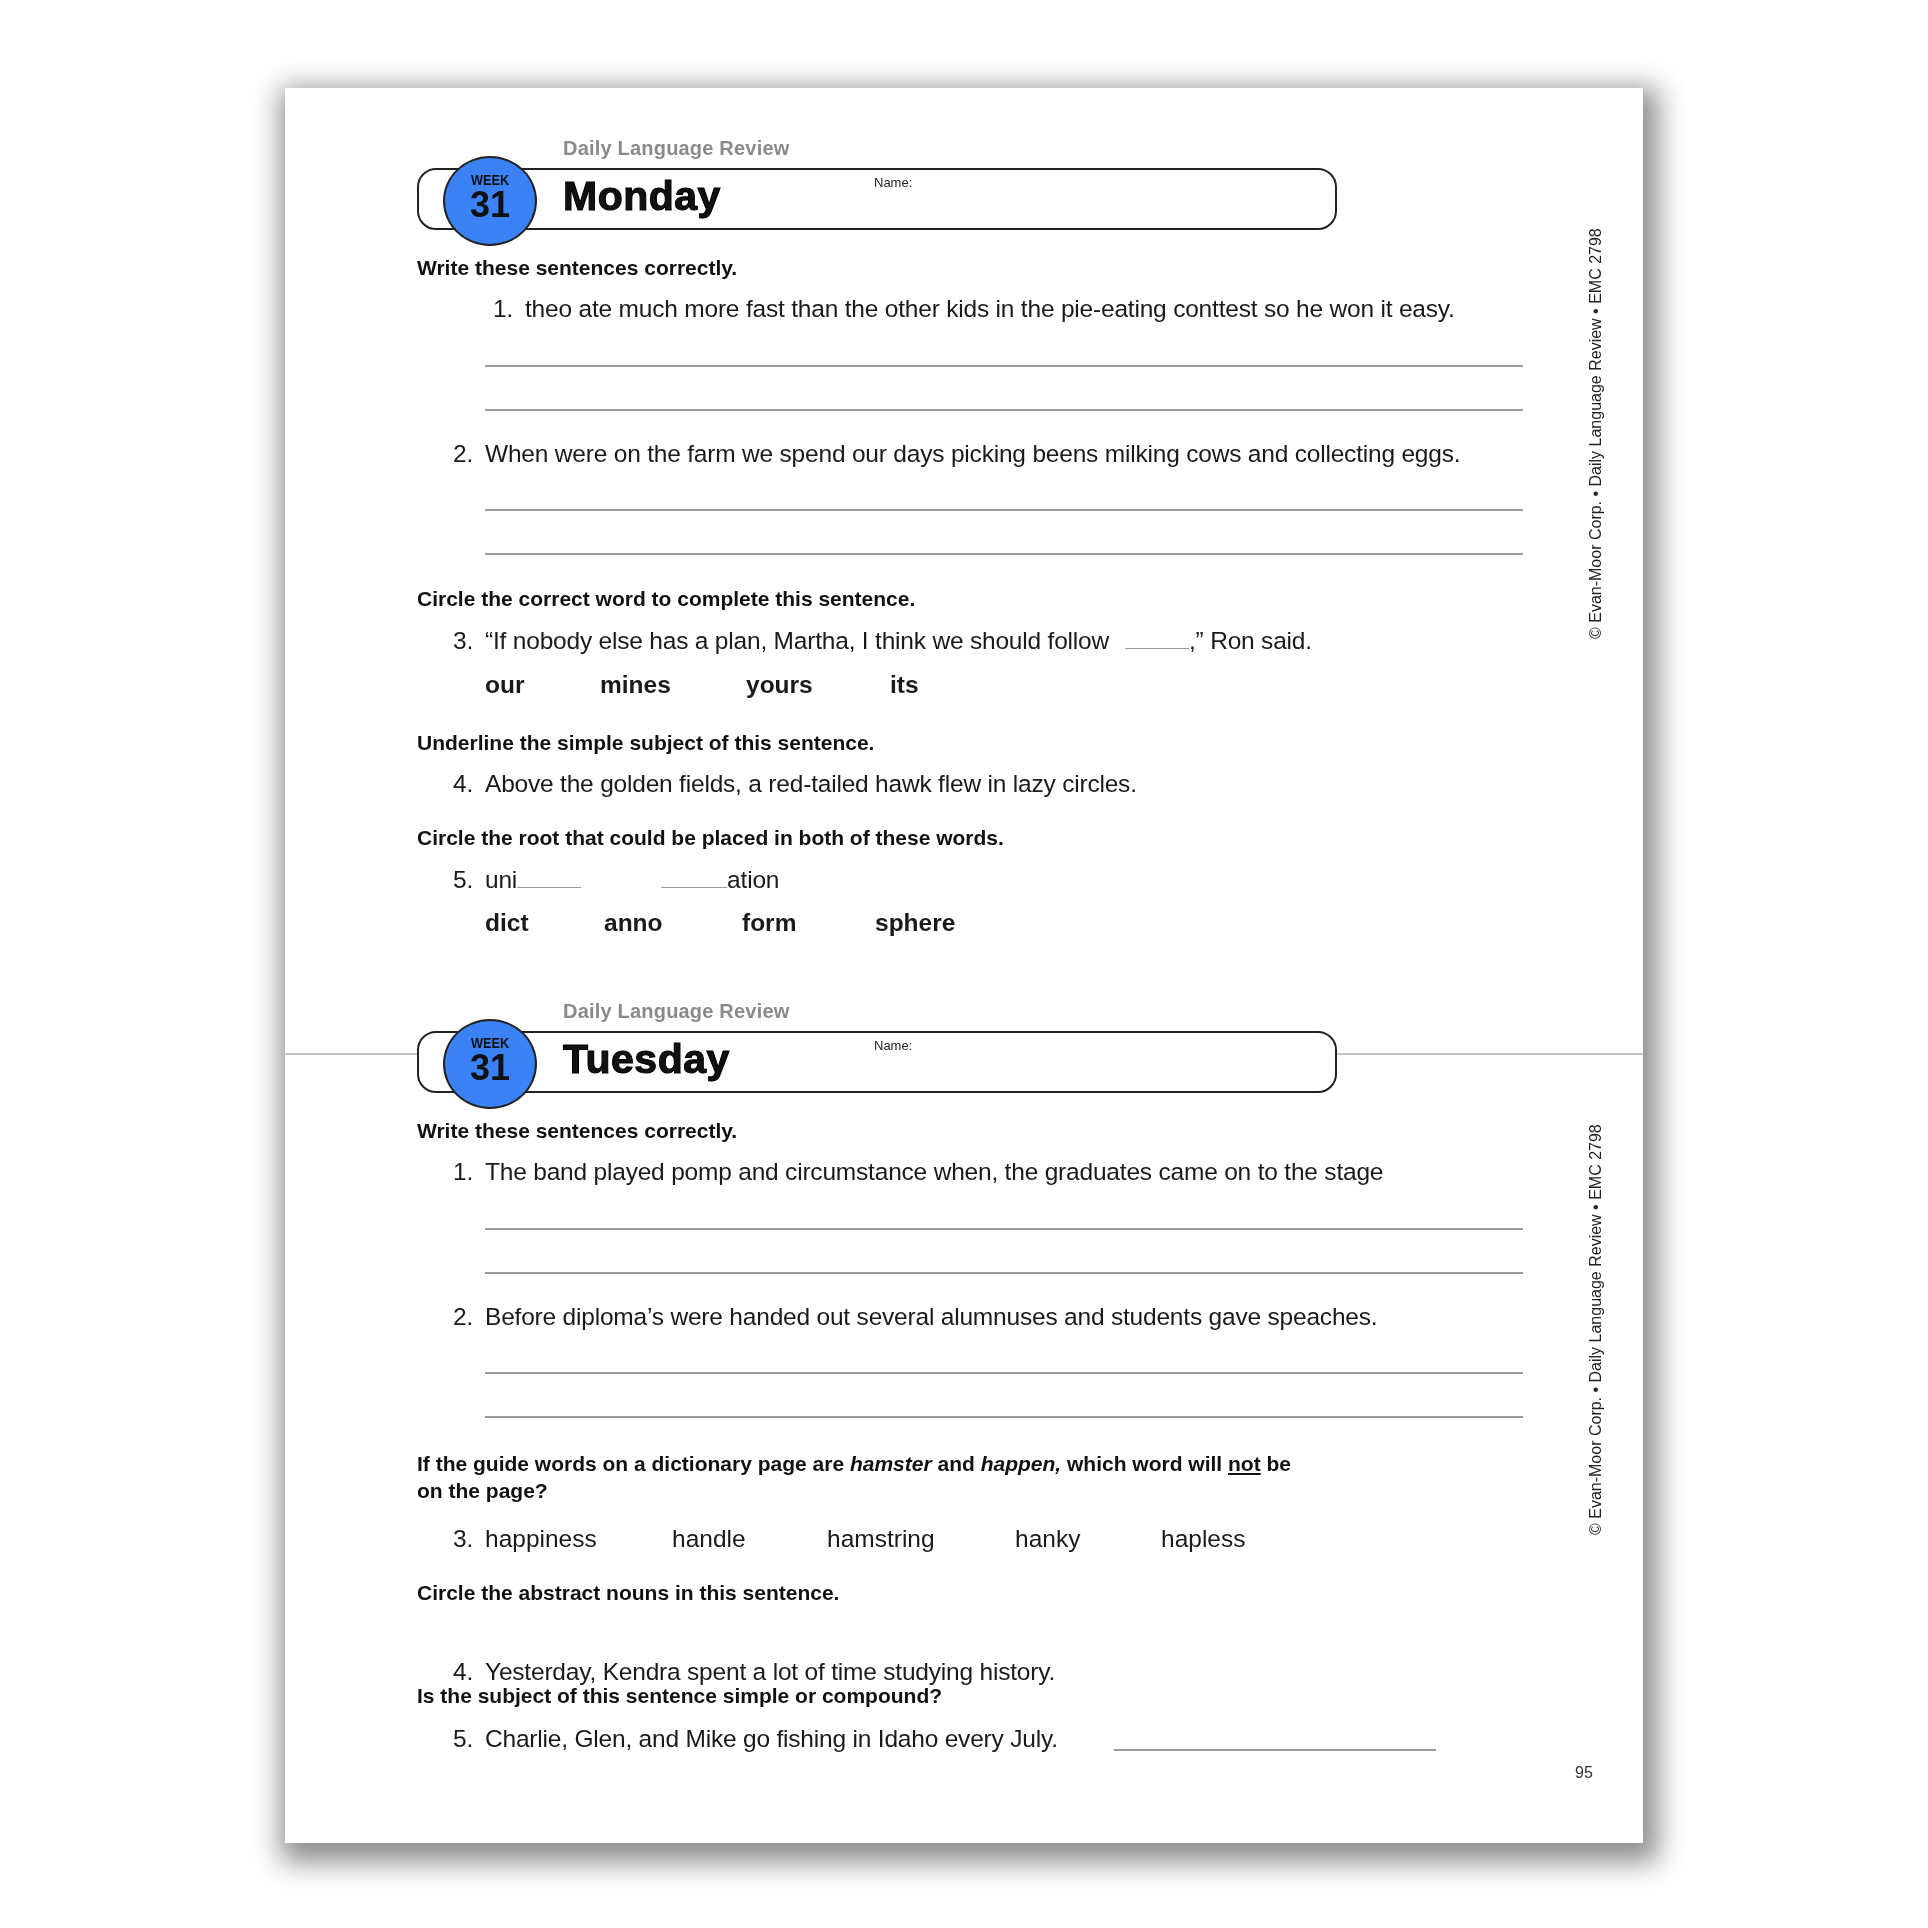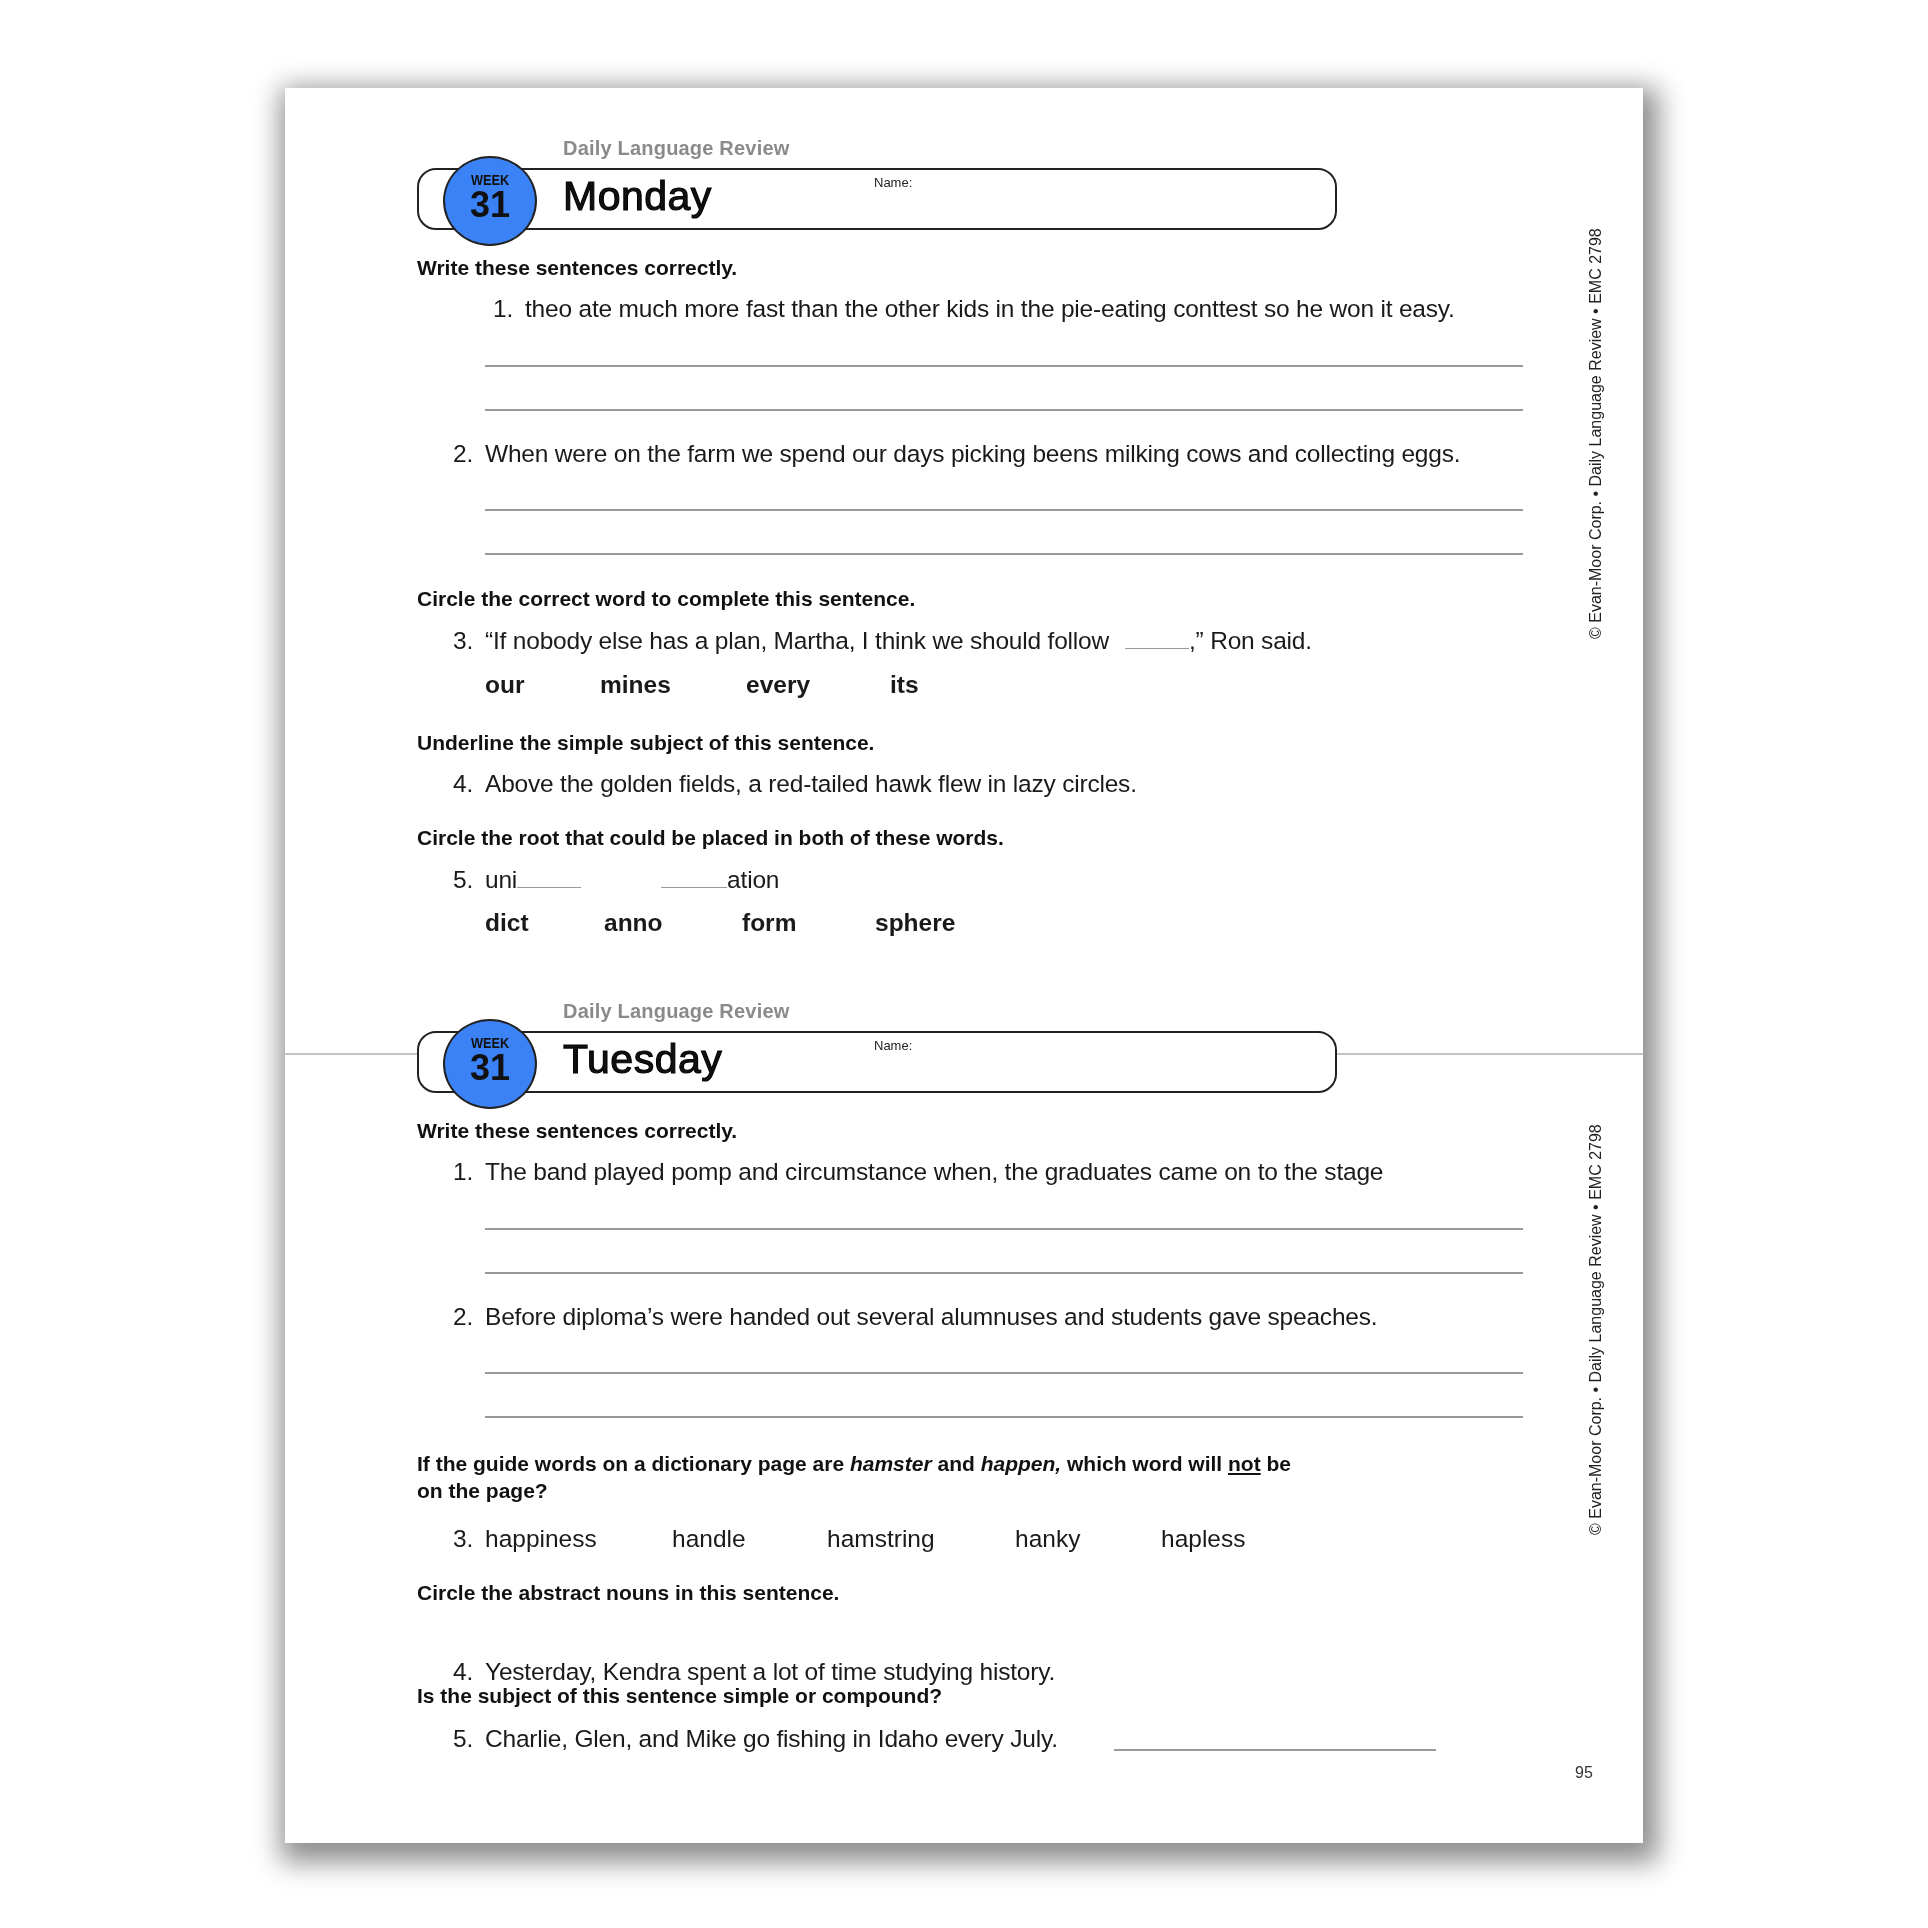--- a/index.html
+++ b/index.html
@@ -42,21 +42,21 @@
     .week-label {
       display: block; font-weight: bold; font-size: 15px;
       margin-top: 13px; letter-spacing: 0; transform: scaleX(0.85);
     }
     .week-num {
       display: block; font-weight: 900; font-size: 36px;
       line-height: 34px; margin-top: 0px;
     }
     .day-title {
       font-family: "Liberation Sans", sans-serif;
-      font-weight: 400; font-size: 41px; letter-spacing: 0.5px;
+      font-weight: 700; font-size: 41px; letter-spacing: 0.5px;
       -webkit-text-stroke: 1.1px #000;
     }
     .name-label { font-size: 13px; color: #222; }
     .instr {
       font-weight: bold; font-size: 21px; color: #111;
     }
     .q { font-size: 24.5px; color: #1a1a1a; letter-spacing: -0.2px; }
     .qnum { display: inline-block; width: 32px; }
     .ans-line {
       position: absolute; height: 1.9px; background: #9a9a9a;
@@ -109,21 +109,21 @@
     <div class="ans-line" style="left:200px; top:421px; width:1038px;"></div>
     <div class="ans-line" style="left:200px; top:465px; width:1038px;"></div>
 
     <div class="abs instr" style="left:132px; top:499px;">Circle the correct word to complete this sentence.</div>
     <div class="abs q" style="left:168px; top:539px;">
       <span class="qnum">3.</span><span>“If nobody else has a plan, Martha, I think we should follow</span>
       <span class="blank" style="width:64px; margin-left:9.4px;"></span><span>,” Ron said.</span>
     </div>
     <div class="abs choice" style="left:200px; top:583px;">our</div>
     <div class="abs choice" style="left:315px; top:583px;">mines</div>
-    <div class="abs choice" style="left:461px; top:583px;">every</div>
+    <div class="abs choice" style="left:461px; top:583px;">yours</div>
     <div class="abs choice" style="left:605px; top:583px;">its</div>
 
     <div class="abs instr" style="left:132px; top:643px;">Underline the simple subject of this sentence.</div>
     <div class="abs q" style="left:168px; top:682px;">
       <span class="qnum">4.</span><span>Above the golden fields, a red-tailed hawk flew in lazy circles.</span>
     </div>
 
     <div class="abs instr" style="left:132px; top:738px;">Circle the root that could be placed in both of these words.</div>
     <div class="abs q" style="left:168px; top:778px;">
       <span class="qnum">5.</span><span>uni</span><span class="blank" style="width:64px;"></span><span class="blank" style="width:66px; margin-left:80px;"></span><span>ation</span>

